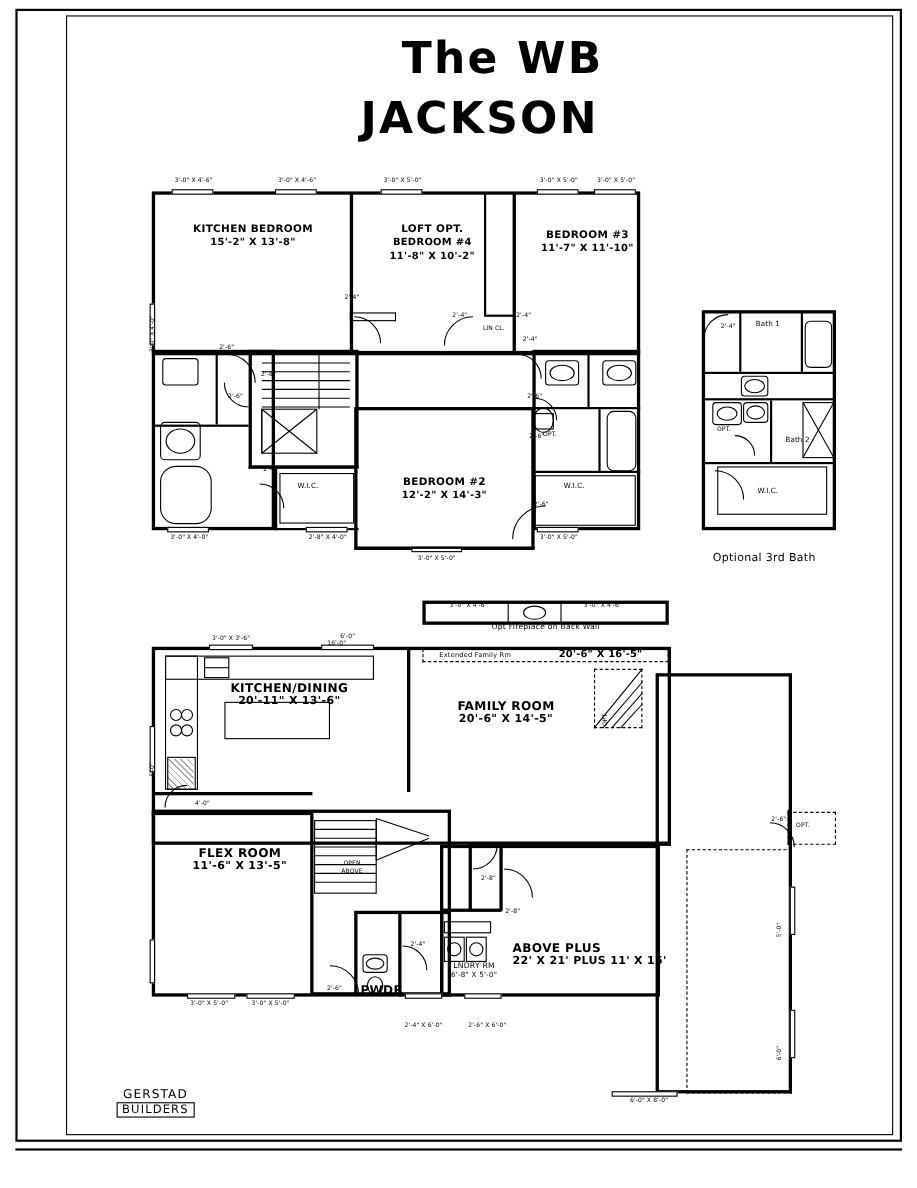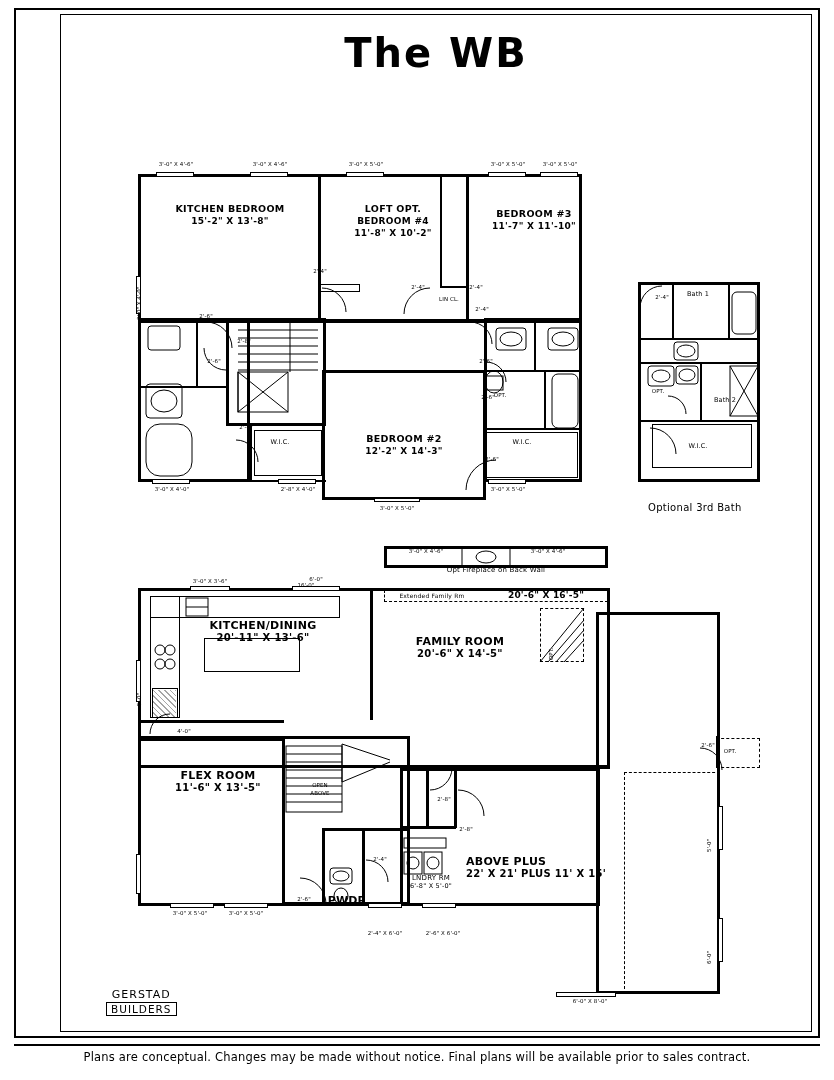--- a/index.html
+++ b/index.html
@@ -36,21 +36,21 @@
   }
   .title {
     position: absolute;
     left: 60px;
     width: 752px;
     text-align: center;
     font-family: "DejaVu Sans", sans-serif;
     font-weight: 700;
     letter-spacing: 2px;
   }
-  #title-line1 { top: 30px; font-size: 40px; }
+  #title-line1 { top: 30px; font-size: 40px; margin-left: 21px; }
   #title-line2 { top: 85px; font-size: 40px; }
 
   .footer {
     position: absolute;
     left: 0; top: 1050px;
     width: 834px;
     text-align: center;
     font-size: 11.5px;
     letter-spacing: 0.2px;
   }
@@ -155,20 +155,21 @@
 </style>
 </head>
 <body>
 
 <div class="page">
 
   <div class="outer-border"></div>
   <div class="inner-border"></div>
 
   <div class="title" id="title-line1">The WB</div>
+  <div class="title" id="title-line2">JACKSON</div>
 
   <div>
 
     <div class="room" style="left:138px; top:174px; width:444px; height:148px;"></div>
     <div class="room" style="left:138px; top:318px; width:112px; height:164px;"></div>
     <div class="room" style="left:322px; top:370px; width:164px; height:130px;"></div>
     <div class="room" style="left:484px; top:318px; width:98px; height:164px;"></div>
     <div class="room" style="left:226px; top:318px; width:100px; height:108px;"></div>
 
     <div class="wall" style="left:318px; top:176px; width:3px; height:146px;"></div>
@@ -474,14 +475,13 @@
     <div class="smalllbl" style="left:404px; top:874px; width:54px; font-size:7px;">LNDRY RM</div>
     <div class="smalllbl" style="left:404px; top:882px; width:54px; font-size:6.5px;">6'-8" X 5'-0"</div>
   </div>
 
   <div class="logo-box">
     <div>GERSTAD</div>
     <div class="b2">BUILDERS</div>
   </div>
 
   <div class="footer-rule"></div>
-  <div class="footer">Plans are conceptual.  Changes may be made without notice.  Final plans will be available prior to sales contract.</div>
 </div>
 
 </body></html>

